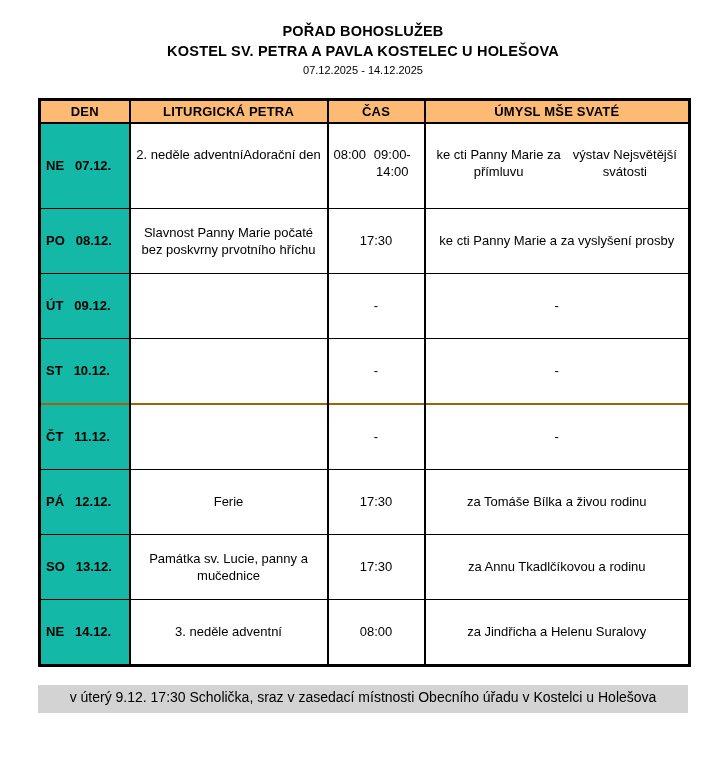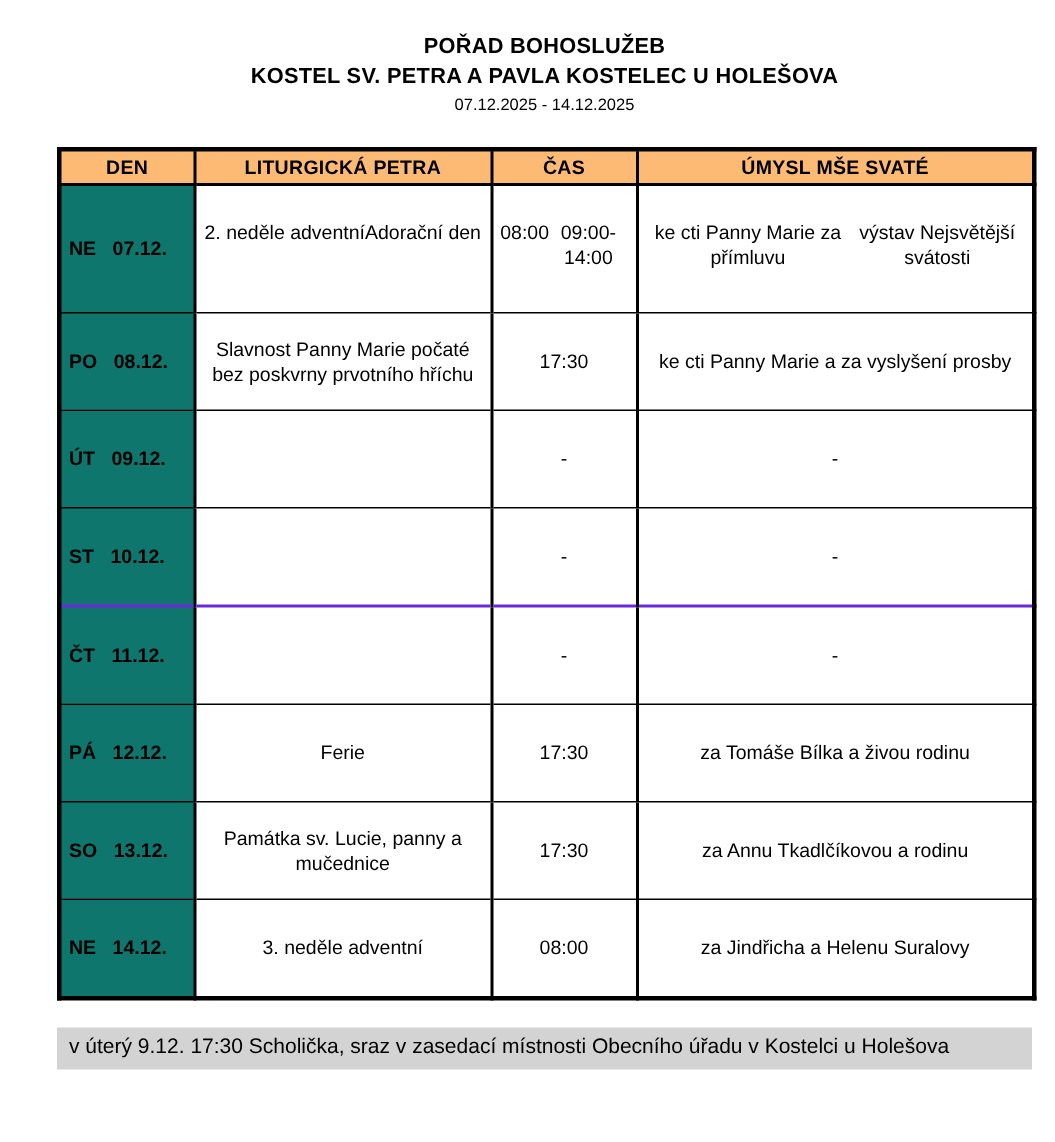--- a/index.html
+++ b/index.html
@@ -48,48 +48,48 @@
     border-bottom-width: 1px;
     font-size: 13px;
     text-align: center;
     vertical-align: middle;
     padding: 0 5px;
     line-height: 17px;
   }
   tr.r-normal td { height: 64px; }
   tr.r-tall td { height: 84px; padding-top: 0; padding-bottom: 0; }
   td.day-cell {
-    background: #0f766e;
+    background: #14b8a6;
     text-align: left;
     font-weight: bold;
     padding-left: 6px;
   }
   .day-wrap {
     display: flex;
     align-items: center;
     gap: 11px;
     white-space: nowrap;
   }
   .dual {
     display: flex;
     flex-direction: row;
     justify-content: center;
     height: 84px;
     box-sizing: border-box;
     padding: 22px 0 6px 0;
   }
-  tr.page-break td { border-top: 2px solid #6d28d9; }
+  tr.page-break td { border-top: 2px solid #a16207; }
   .note {
     margin: 18px 0 0 38px;
     width: 634px;
     background: #d3d3d3;
     padding: 2px 8px 5px 8px;
     font-size: 14px;
     line-height: 21px;
-    text-align: left;
+    text-align: center;
   }
 </style>
 </head>
 <body>
 
 <div class="doc-header">
   <div class="doc-title">POŘAD BOHOSLUŽEB</div>
   <div class="doc-subtitle">KOSTEL SV. PETRA A PAVLA KOSTELEC U HOLEŠOVA</div>
   <div class="doc-range">07.12.2025 - 14.12.2025</div>
 </div>

